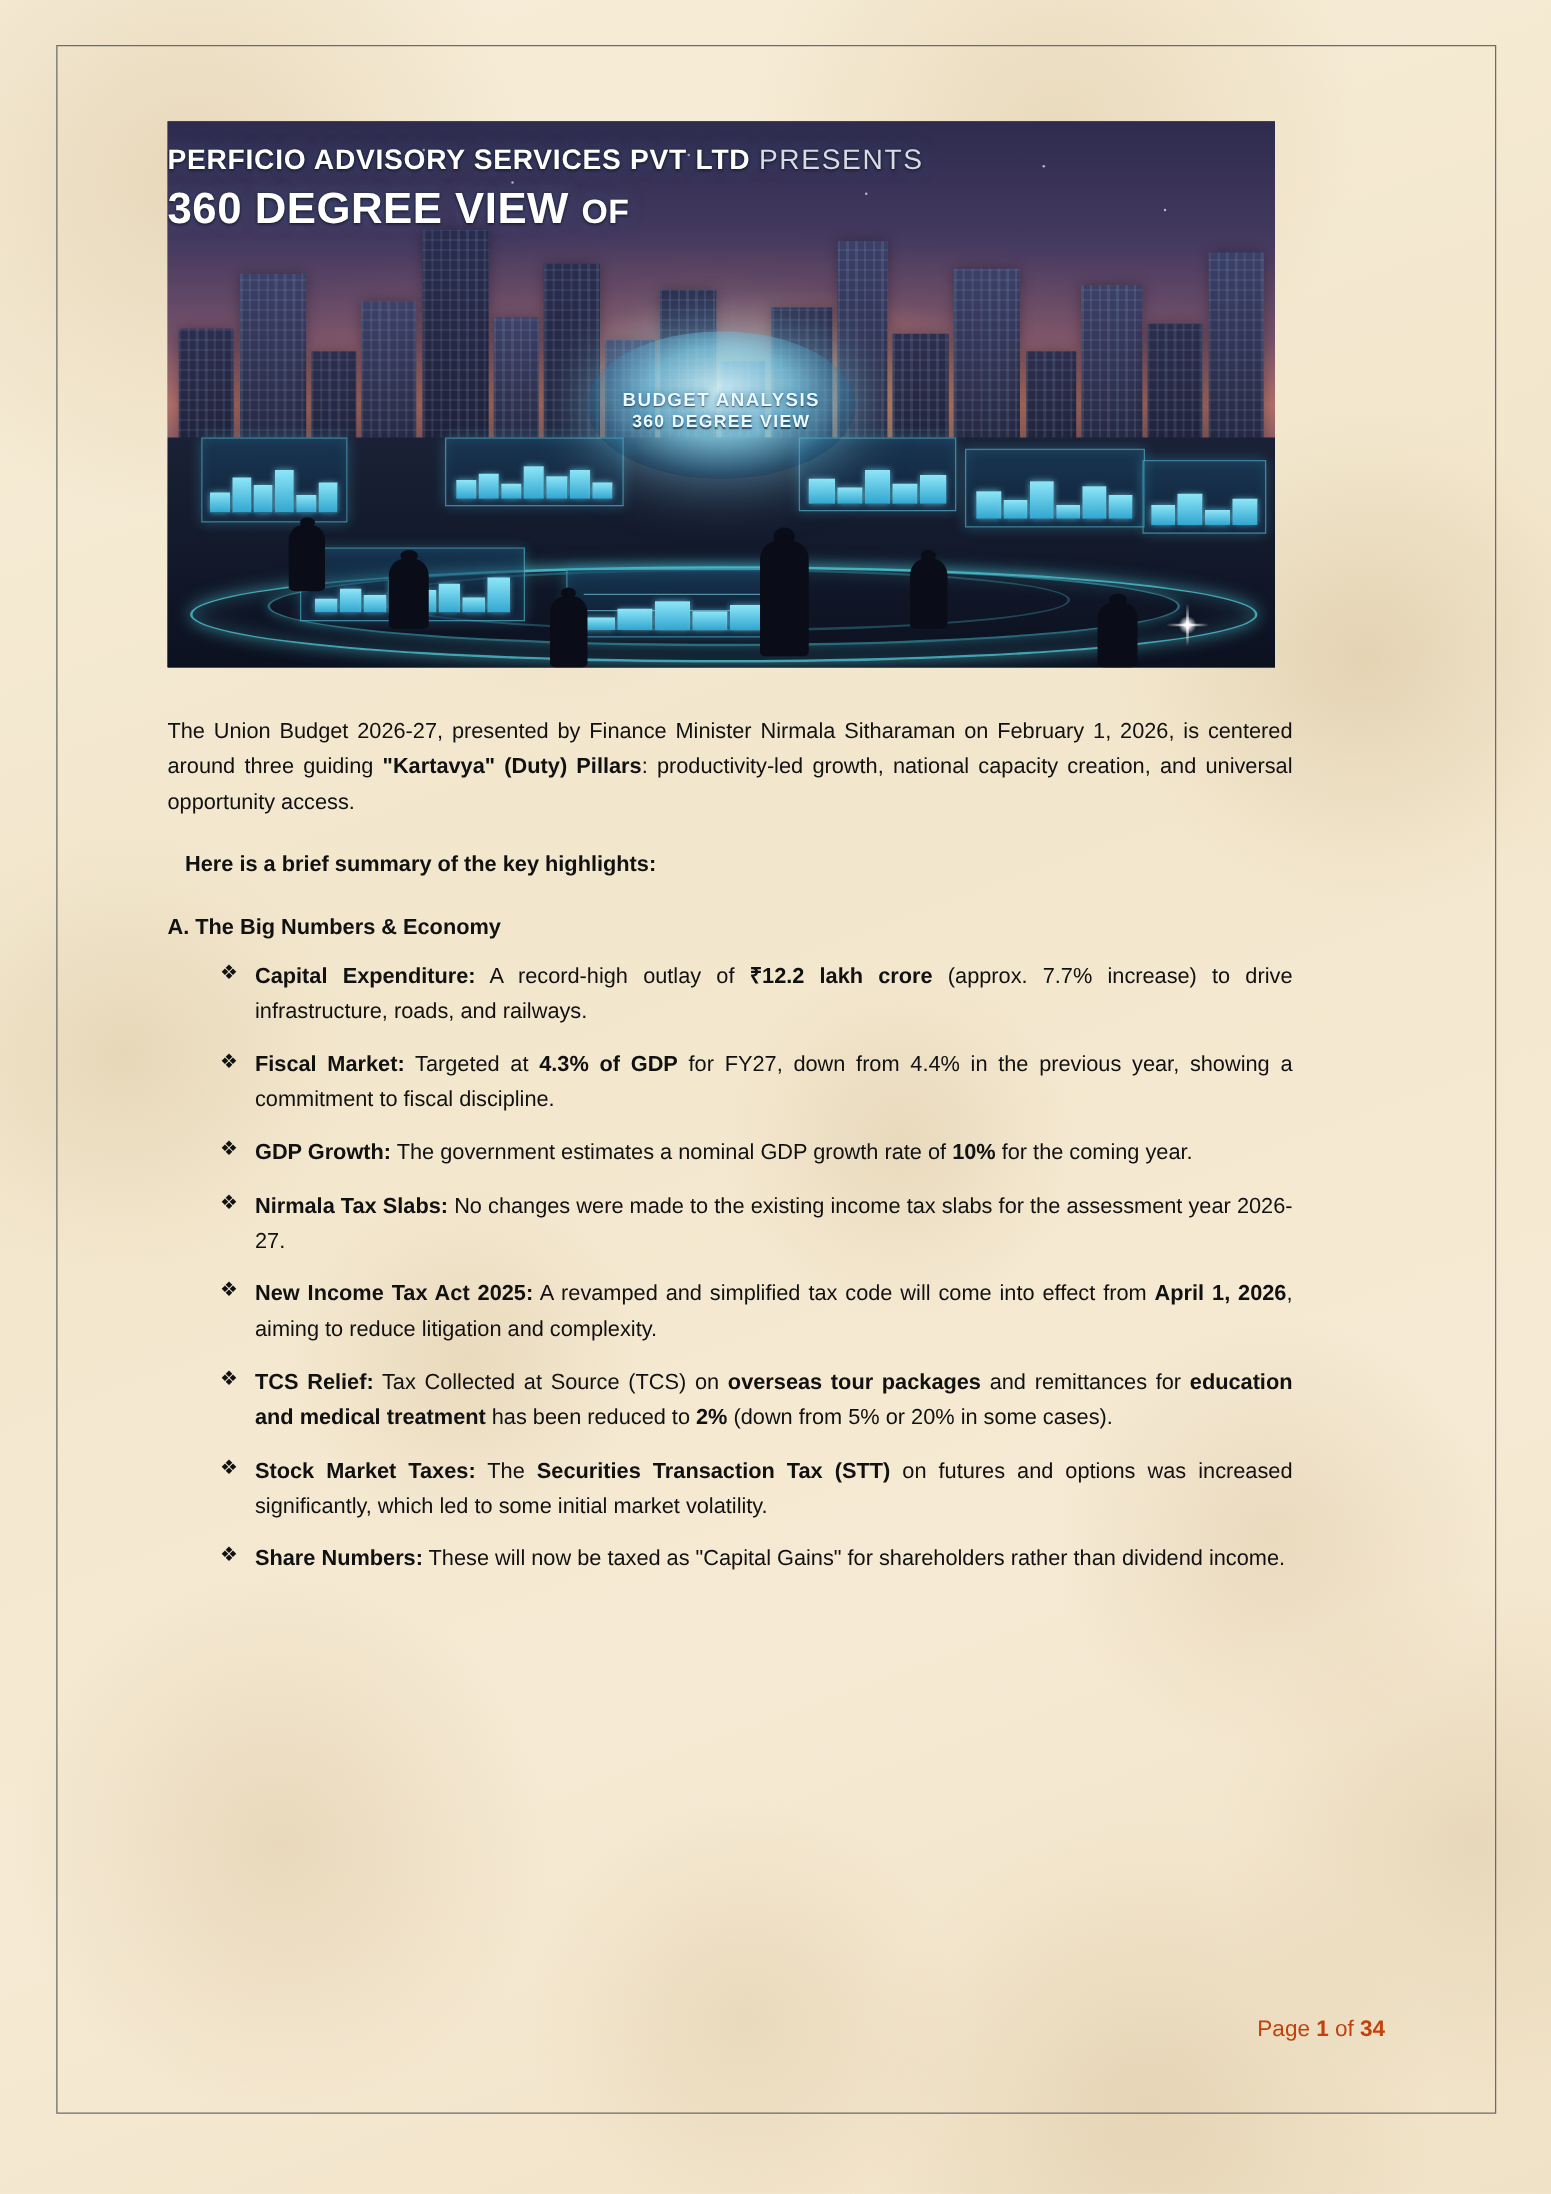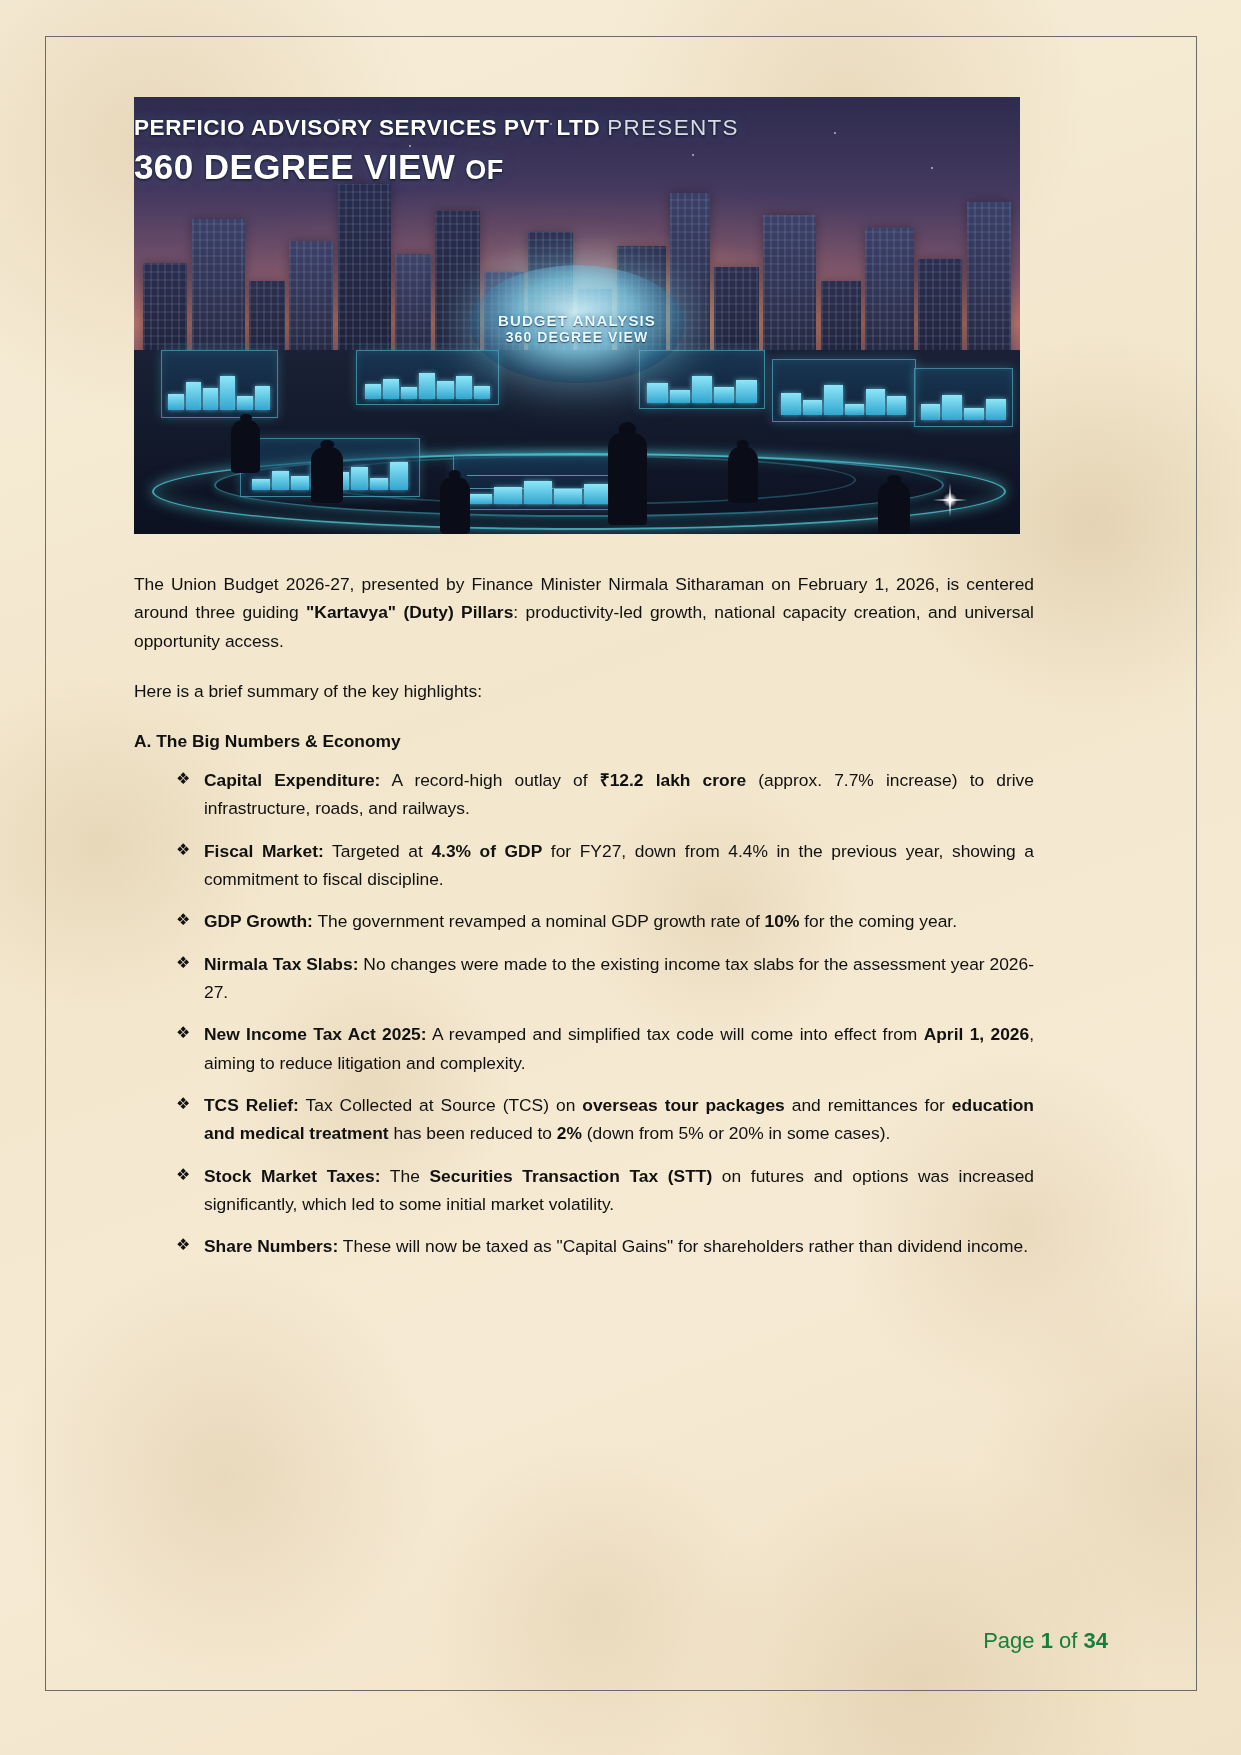--- a/index.html
+++ b/index.html
@@ -209,22 +209,22 @@
     margin-top: 36px;
     color: #111;
     font-size: 17.4px;
     line-height: 1.63;
   }
   p.intro {
     text-align: justify;
     margin: 0 0 22px 0;
   }
   p.lead {
-    margin: 0 0 22px 0;
-    font-weight: normal;
+    margin: 0 0 22px 14px;
+    font-weight: bold;
   }
   h3.section {
     margin: 0 0 10px 0;
     font-size: 17.4px;
     font-weight: bold;
   }
   h3.section-b { margin-top: 56px; }
   ul.bullets {
     list-style: none;
     margin: 0 0 0 0;
@@ -240,23 +240,23 @@
     position: absolute;
     left: 0;
     top: 0;
     color: #111;
     font-size: 16px;
   }
   b { font-weight: bold; }
   .footer {
     position: absolute;
     right: 88px;
-    bottom: 36px;
-    font-size: 22px;
-    color: #15803d;
+    bottom: 56px;
+    font-size: 18px;
+    color: #c2410c;
   }
 </style>
 </head>
 <body>
 
 <div class="paper-bg"></div>
 
 <div class="page">
   <div class="page-inner">
 
@@ -412,21 +412,21 @@
       <h3 class="section">A. The Big Numbers &amp; Economy</h3>
 
       <ul class="bullets">
         <li>
           <span class="bullet-mark">❖</span><b>Capital Expenditure:</b><span> A record-high outlay of </span><b>₹12.2 lakh crore</b><span> (approx. 7.7% increase) to drive infrastructure, roads, and railways.</span>
         </li>
         <li>
           <span class="bullet-mark">❖</span><b>Fiscal Market:</b><span> Targeted at </span><b>4.3% of GDP</b><span> for FY27, down from 4.4% in the previous year, showing a commitment to fiscal discipline.</span>
         </li>
         <li>
-          <span class="bullet-mark">❖</span><b>GDP Growth:</b><span> The government revamped a nominal GDP growth rate of </span><b>10%</b><span> for the coming year.</span>
+          <span class="bullet-mark">❖</span><b>GDP Growth:</b><span> The government estimates a nominal GDP growth rate of </span><b>10%</b><span> for the coming year.</span>
         </li>
       </ul>
 
 
       <ul class="bullets">
         <li>
           <span class="bullet-mark">❖</span><b>Nirmala Tax Slabs:</b><span> No changes were made to the existing income tax slabs for the assessment year 2026-27.</span>
         </li>
         <li>
           <span class="bullet-mark">❖</span><b>New Income Tax Act 2025:</b><span> A revamped and simplified tax code will come into effect from </span><b>April 1, 2026</b><span>, aiming to reduce litigation and complexity.</span>

